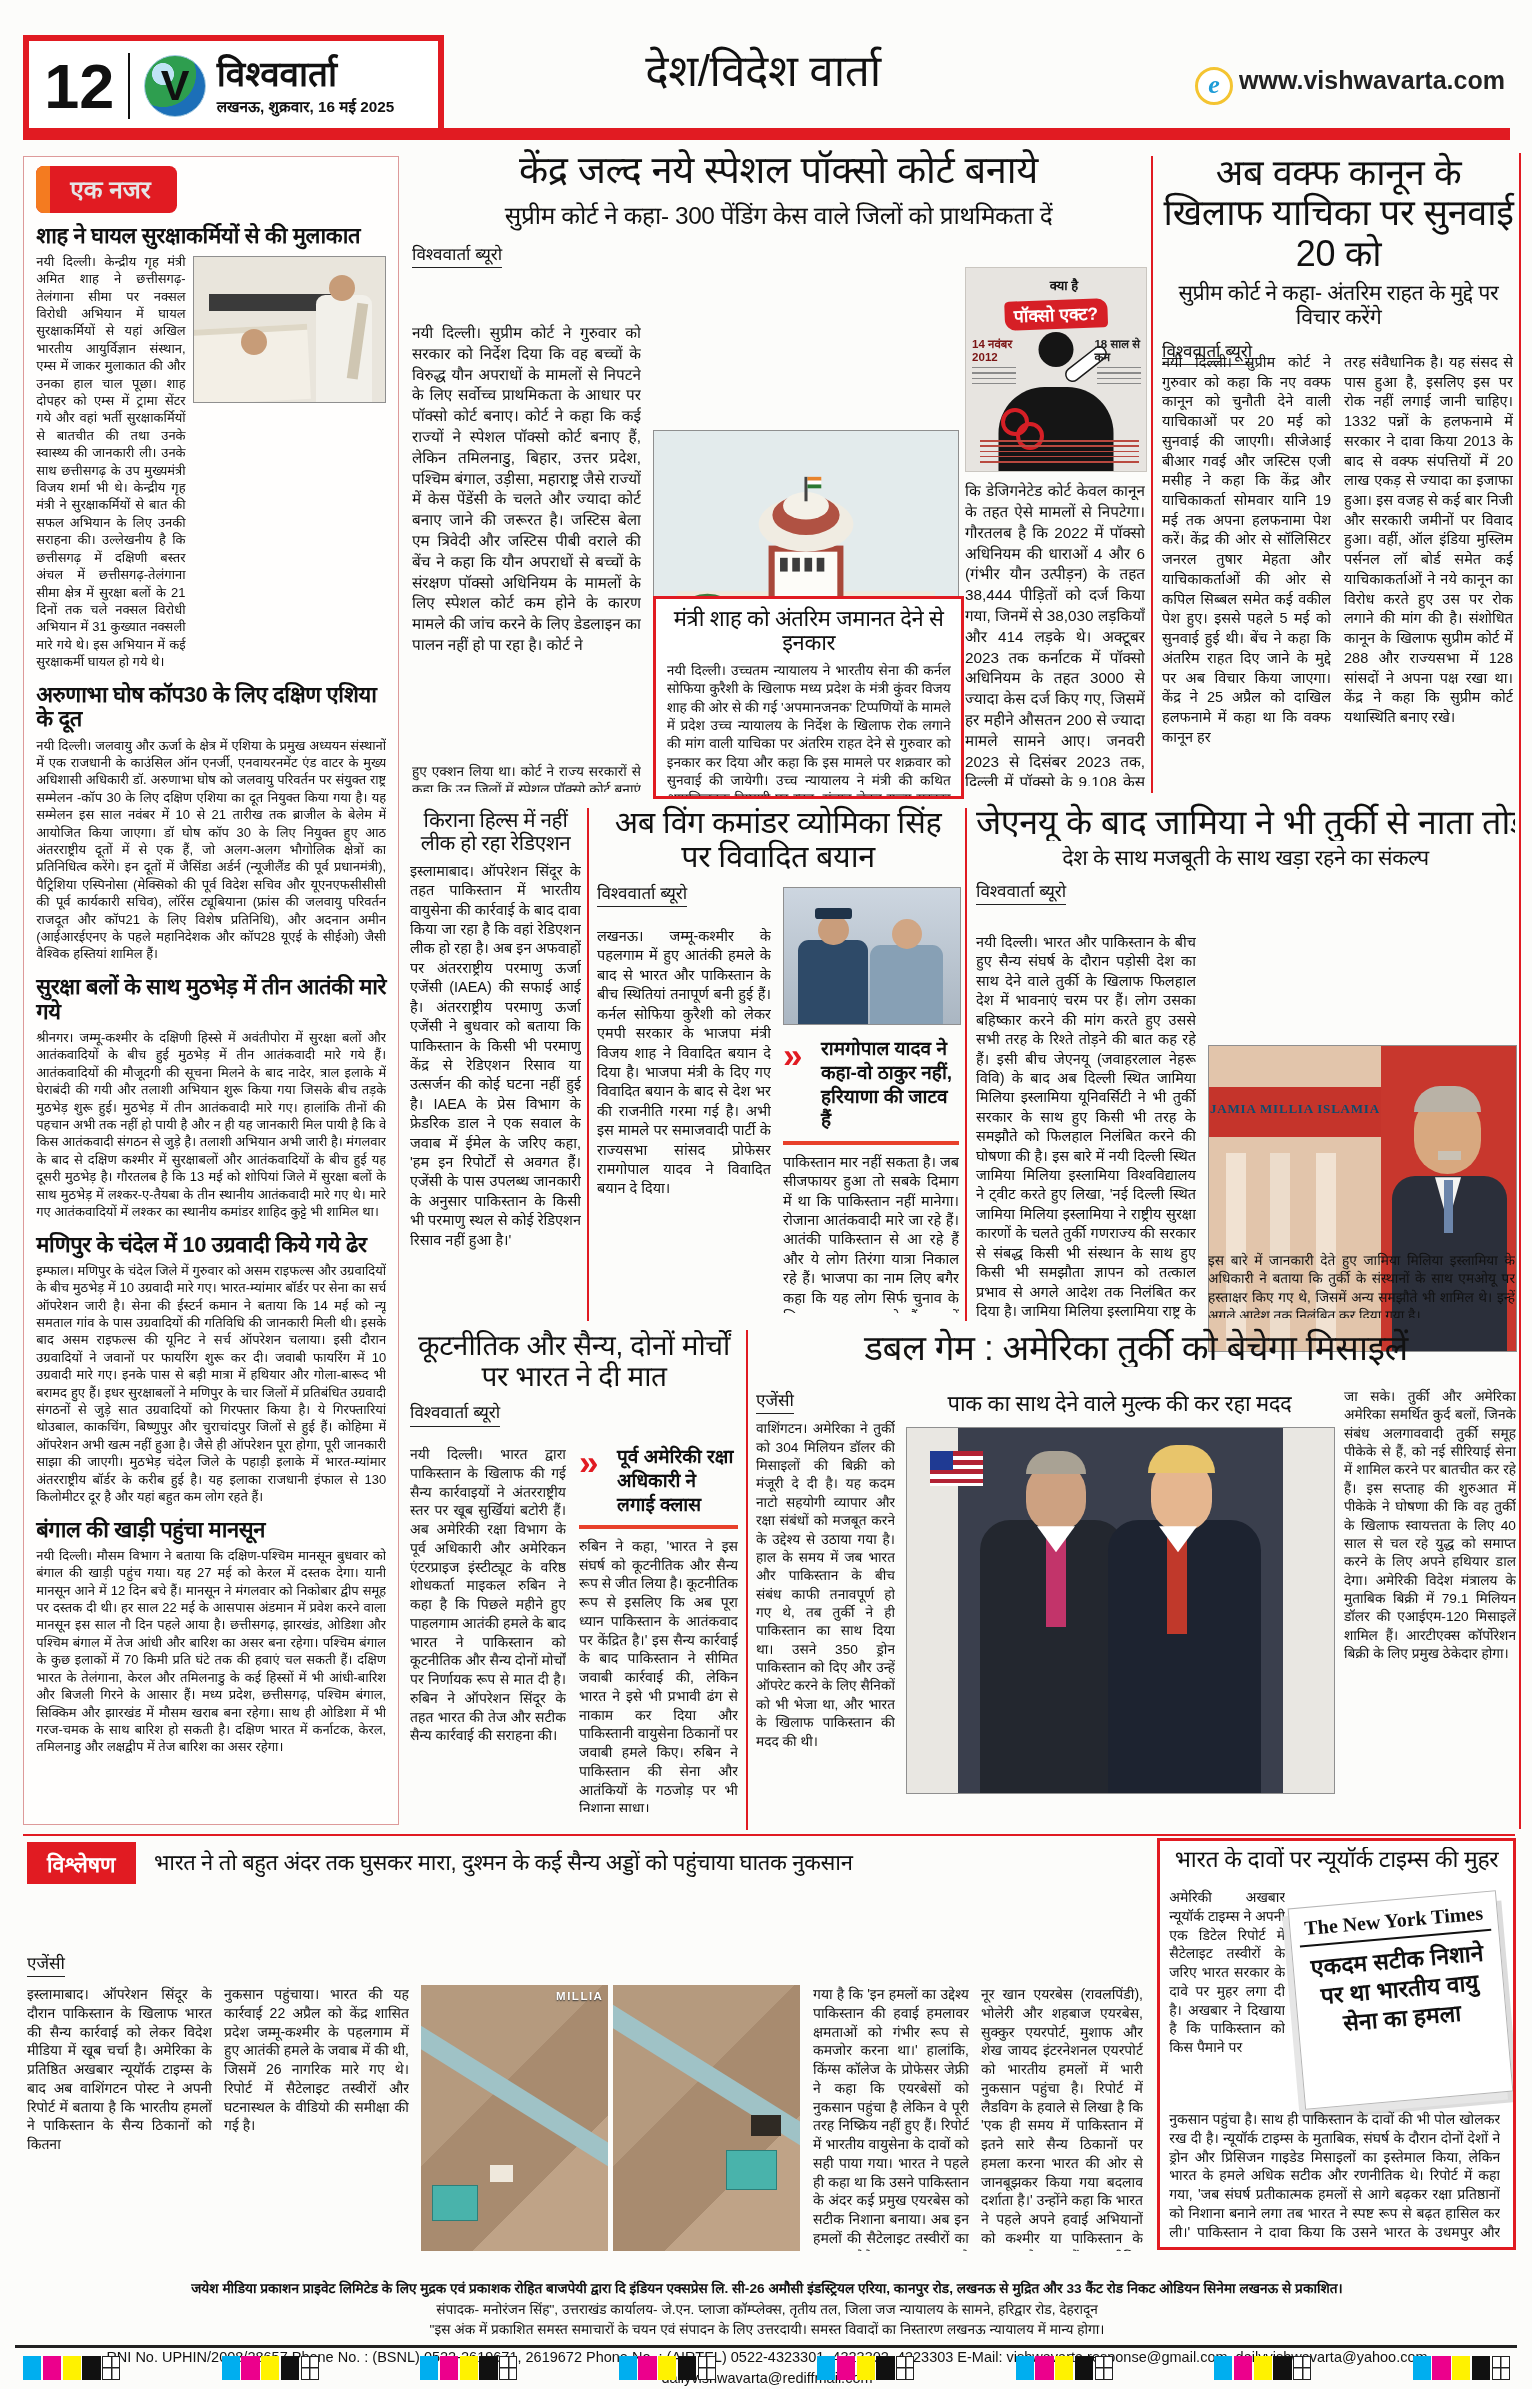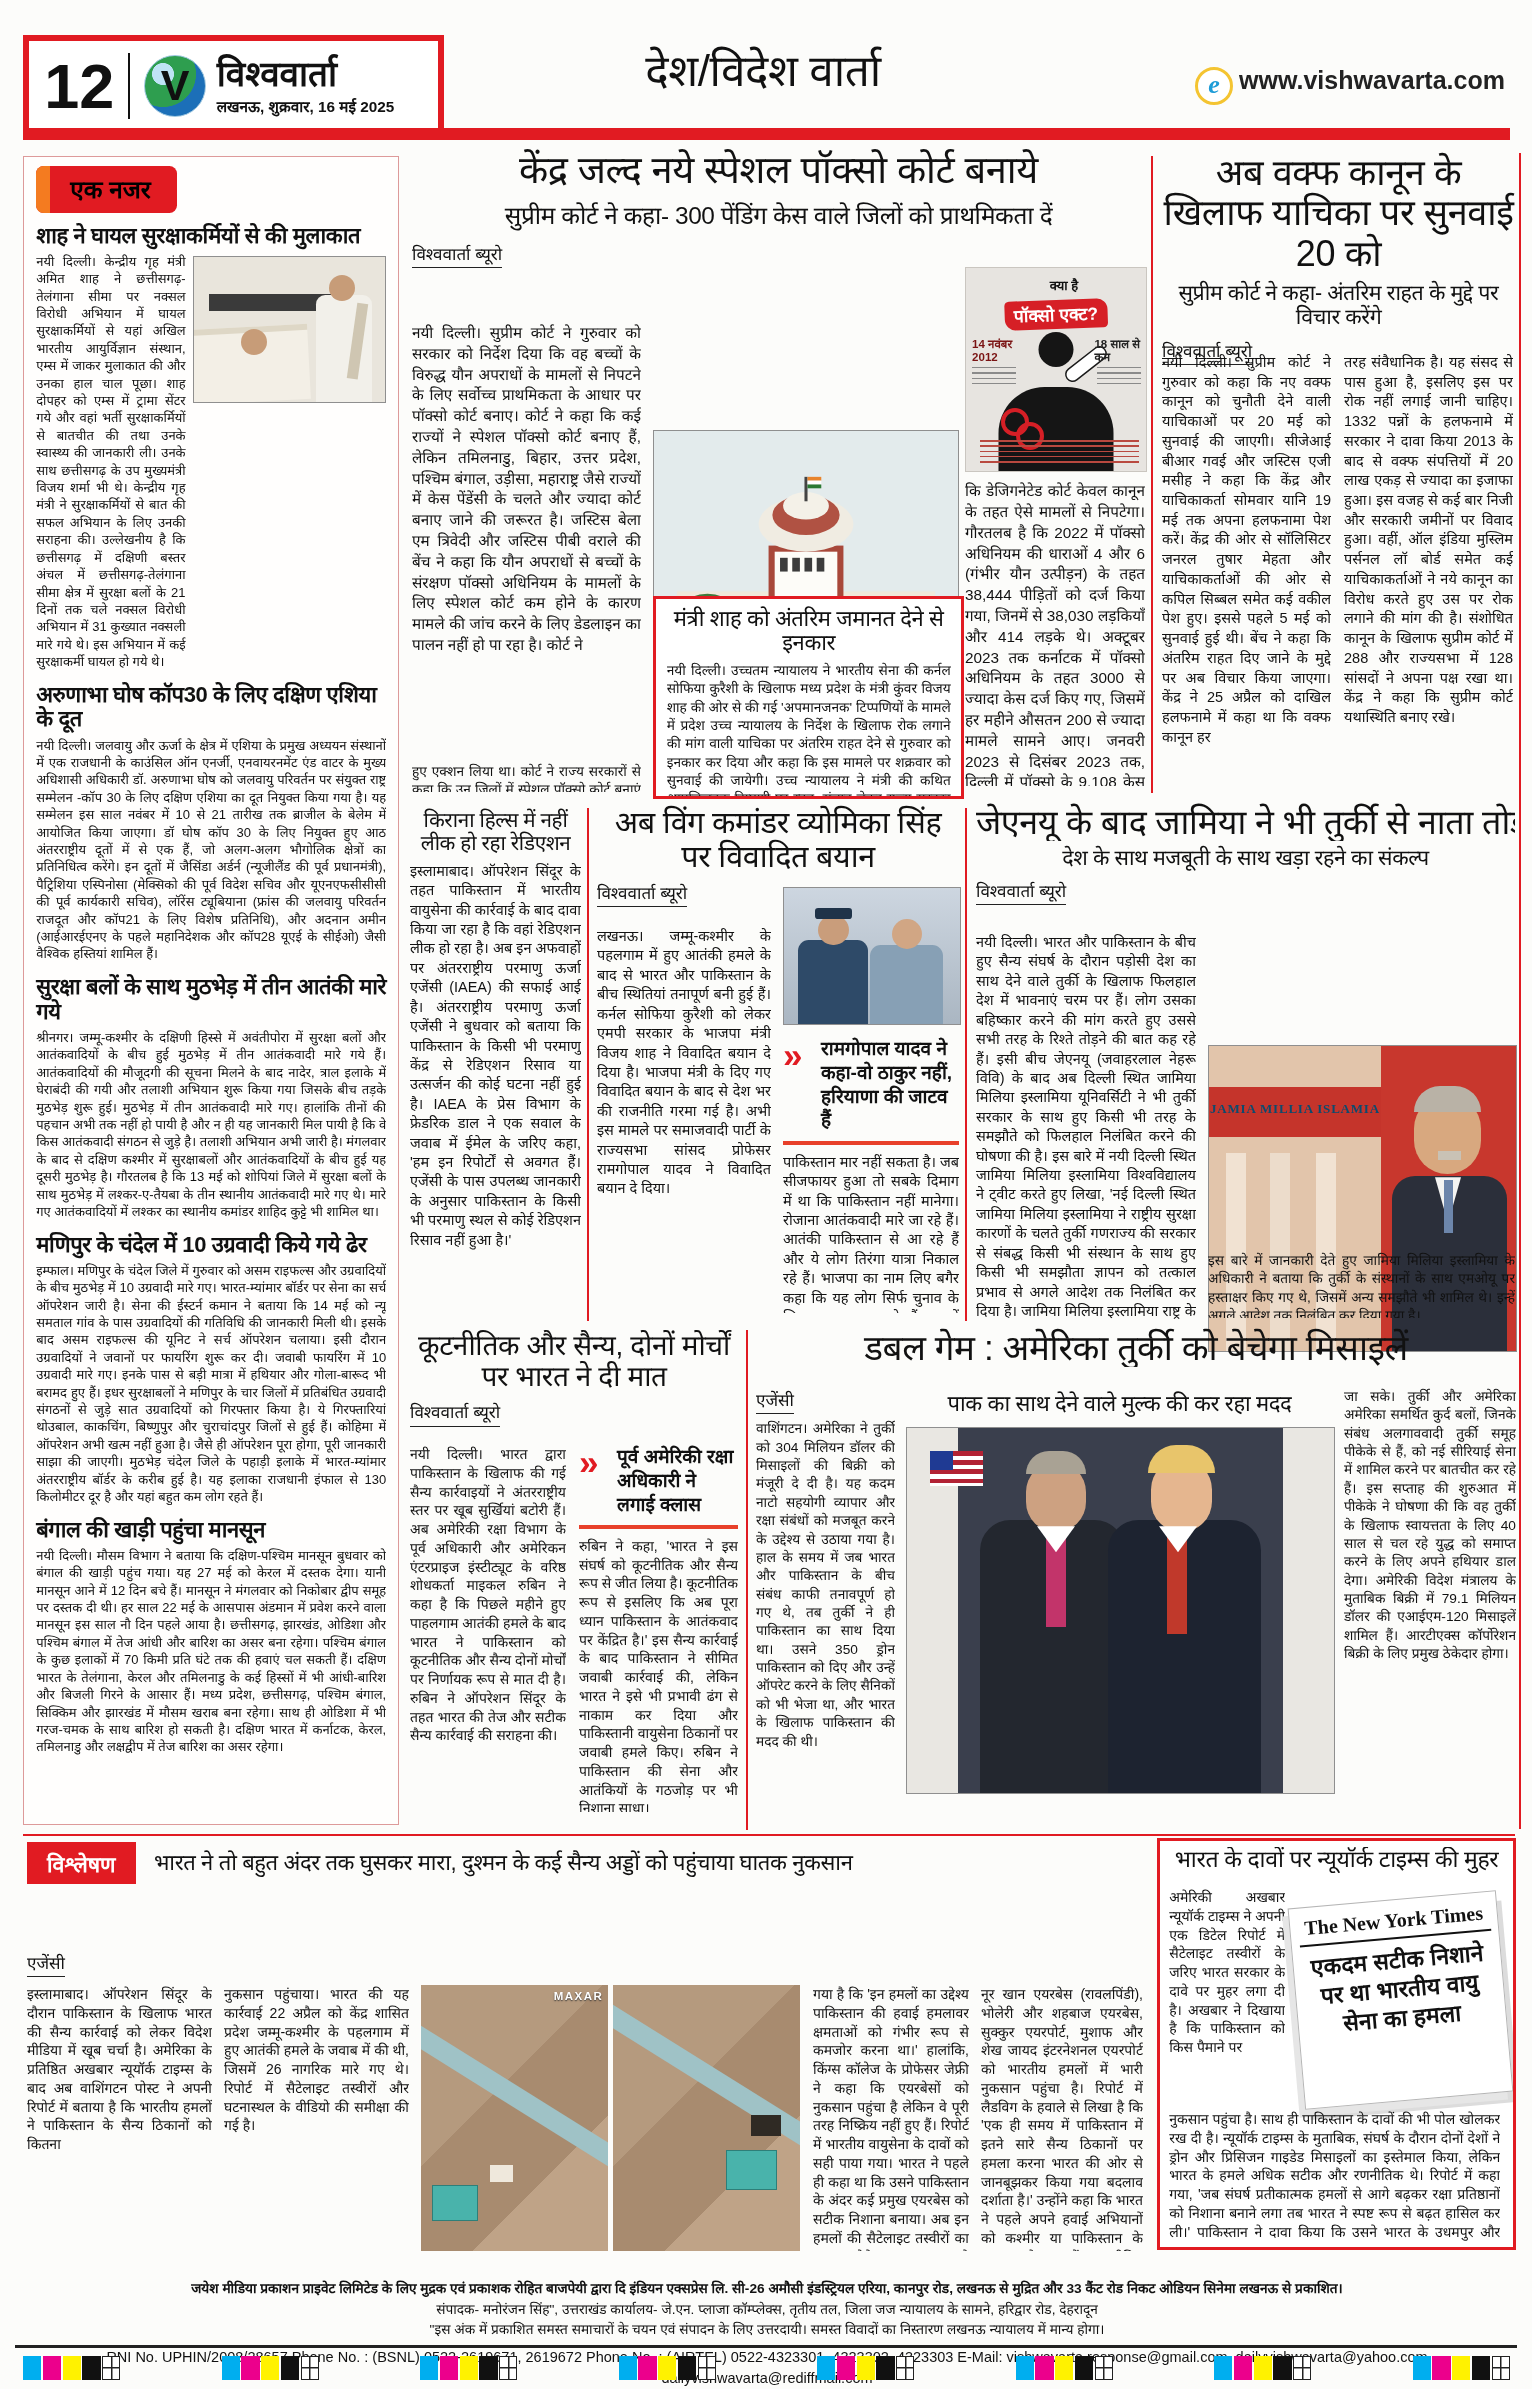--- a/index.html
+++ b/index.html
@@ -19,21 +19,21 @@
   .vdiv{width:2.3px;height:66px;background:#111;margin-right:13.7px}
   .globe{width:60px;height:60px;border-radius:50%;background:radial-gradient(circle at 30% 30%,#bfe3f5 0 18%,#2e9e4f 19% 55%,#1c6fb8 56% 100%);
          position:relative;margin-right:10.7px;border:1.5px solid #9ec7e0;flex:none}
   .globe span{position:absolute;left:50%;top:50%;transform:translate(-50%,-52%);font-size:43px;font-weight:bold;color:#101010}
   .mtitle{font-size:35px;font-weight:bold;line-height:1}
   .mdate{font-size:15.3px;font-weight:bold;margin-top:4.6px}
   .iecirc{display:inline-block;width:32px;height:32px;border-radius:50%;background:#fff;border:3.1px solid #f4c431;color:#1e9cd7;
           font:bold italic 26px "Liberation Serif",serif;text-align:center;line-height:29px;margin-right:6.1px;vertical-align:middle}
   
   .leftbox{border:1.5px solid #dd9a9a;padding:9.2px 12.2px;overflow:hidden;background:#fffefd}
-  .tag{position:relative;display:inline-block;background:#e11b22;color:#000000;font-size:24.4px;font-weight:bold;
+  .tag{position:relative;display:inline-block;background:#e11b22;color:#e5e5e5;font-size:24.4px;font-weight:bold;
        padding:6.1px 26px 7.6px 34px;border-radius:7.6px;margin-bottom:10.7px}
   .tag::before{content:"";position:absolute;left:0;top:0;bottom:0;width:13.7px;background:#f47b20;border-radius:7.6px 0 0 7.6px}
   .brief{margin-bottom:12.2px}
   .brief .bh{font-size:22px;font-weight:bold;line-height:1.12;margin-bottom:4.6px;letter-spacing:-0.4px}
   
   .pq{position:relative;padding-left:38px;font-weight:bold;font-size:19px;line-height:1.25}
   .pqm{position:absolute;left:0;top:-4.6px;color:#e11b22;font-size:35px;font-weight:bold}
   .pqr{height:3.8px;background:#e8402a;margin:9.2px 0 7.6px 0}
   
   .redbox{border:3.1px solid #e11b22;background:#fff}
@@ -312,21 +312,21 @@
   </div>
   <div class="abs" style="left:27px;top:1951px"><span class="byline">एजेंसी</span></div>
   <div class="abs bt j clipcol" style="left:27px;top:1985px;width:185px;height:266px;font-size:14px">इस्लामाबाद। ऑपरेशन सिंदूर के दौरान पाकिस्तान के खिलाफ भारत की सैन्य कार्रवाई को लेकर विदेश मीडिया में खूब चर्चा है। अमेरिका के प्रतिष्ठित अखबार न्यूयॉर्क टाइम्स के बाद अब वाशिंगटन पोस्ट ने अपनी रिपोर्ट में बताया है कि भारतीय हमलों ने पाकिस्तान के सैन्य ठिकानों को कितना</div>
   <div class="abs bt j clipcol" style="left:224px;top:1985px;width:185px;height:266px;font-size:14px">नुकसान पहुंचाया। भारत की यह कार्रवाई 22 अप्रैल को केंद्र शासित प्रदेश जम्मू-कश्मीर के पहलगाम में हुए आतंकी हमले के जवाब में की थी, जिसमें 26 नागरिक मारे गए थे। रिपोर्ट में सैटेलाइट तस्वीरों और घटनास्थल के वीडियो की समीक्षा की गई है।</div>
 
   <div class="abs" style="left:421px;top:1985px;display:flex;gap:4.6px">
     <div class="sat" style="width:187px;height:266px">
       <div class="river"></div>
       <div class="bld" style="left:10.7px;bottom:30.5px;width:44px;height:34px"></div>
       <div class="abs" style="left:69px;bottom:69px;width:23px;height:17px;background:#efe8dc"></div>
-      <div class="maxar">MAXAR</div>
+      <div class="maxar">MILLIA</div>
     </div>
     <div class="sat" style="width:187px;height:266px">
       <div class="river" style="top:30%"></div>
       <div class="bld" style="right:23px;bottom:61px;width:49px;height:38px"></div>
       <div class="abs" style="right:18.3px;bottom:115px;width:30.5px;height:21.4px;background:#2f2a24"></div>
     </div>
   </div>
 
   <div class="abs bt j clipcol" style="left:813px;top:1985px;width:156px;height:266px;font-size:14px">गया है कि 'इन हमलों का उद्देश्य पाकिस्तान की हवाई हमलावर क्षमताओं को गंभीर रूप से कमजोर करना था।' हालांकि, किंग्स कॉलेज के प्रोफेसर जेफ्री ने कहा कि एयरबेसों को नुकसान पहुंचा है लेकिन वे पूरी तरह निष्क्रिय नहीं हुए हैं। रिपोर्ट में भारतीय वायुसेना के दावों को सही पाया गया। भारत ने पहले ही कहा था कि उसने पाकिस्तान के अंदर कई प्रमुख एयरबेस को सटीक निशाना बनाया। अब इन हमलों की सैटेलाइट तस्वीरों का हवाला देते हुए अखबार ने विस्तार से बताया कि कहां-कहां ज्यादा नुकसान हुआ है।</div>
   <div class="abs bt j clipcol" style="left:981px;top:1985px;width:162px;height:266px;font-size:14px">नूर खान एयरबेस (रावलपिंडी), भोलेरी और शहबाज एयरबेस, सुक्कुर एयरपोर्ट, मुशाफ और शेख जायद इंटरनेशनल एयरपोर्ट को भारतीय हमलों में भारी नुकसान पहुंचा है। रिपोर्ट में लैडविग के हवाले से लिखा है कि 'एक ही समय में पाकिस्तान में इतने सारे सैन्य ठिकानों पर हमला करना भारत की ओर से जानबूझकर किया गया बदलाव दर्शाता है।' उन्होंने कहा कि भारत ने पहले अपने हवाई अभियानों को कश्मीर या पाकिस्तान के दूरदराज के इलाकों तक सीमित रखा था। अब, लैडविग ने कहा, भारत 'आतंकवादी हमलों को पारंपरिक सैन्य प्रतिशोध के आधार के रूप में देख रहा है।'</div>

